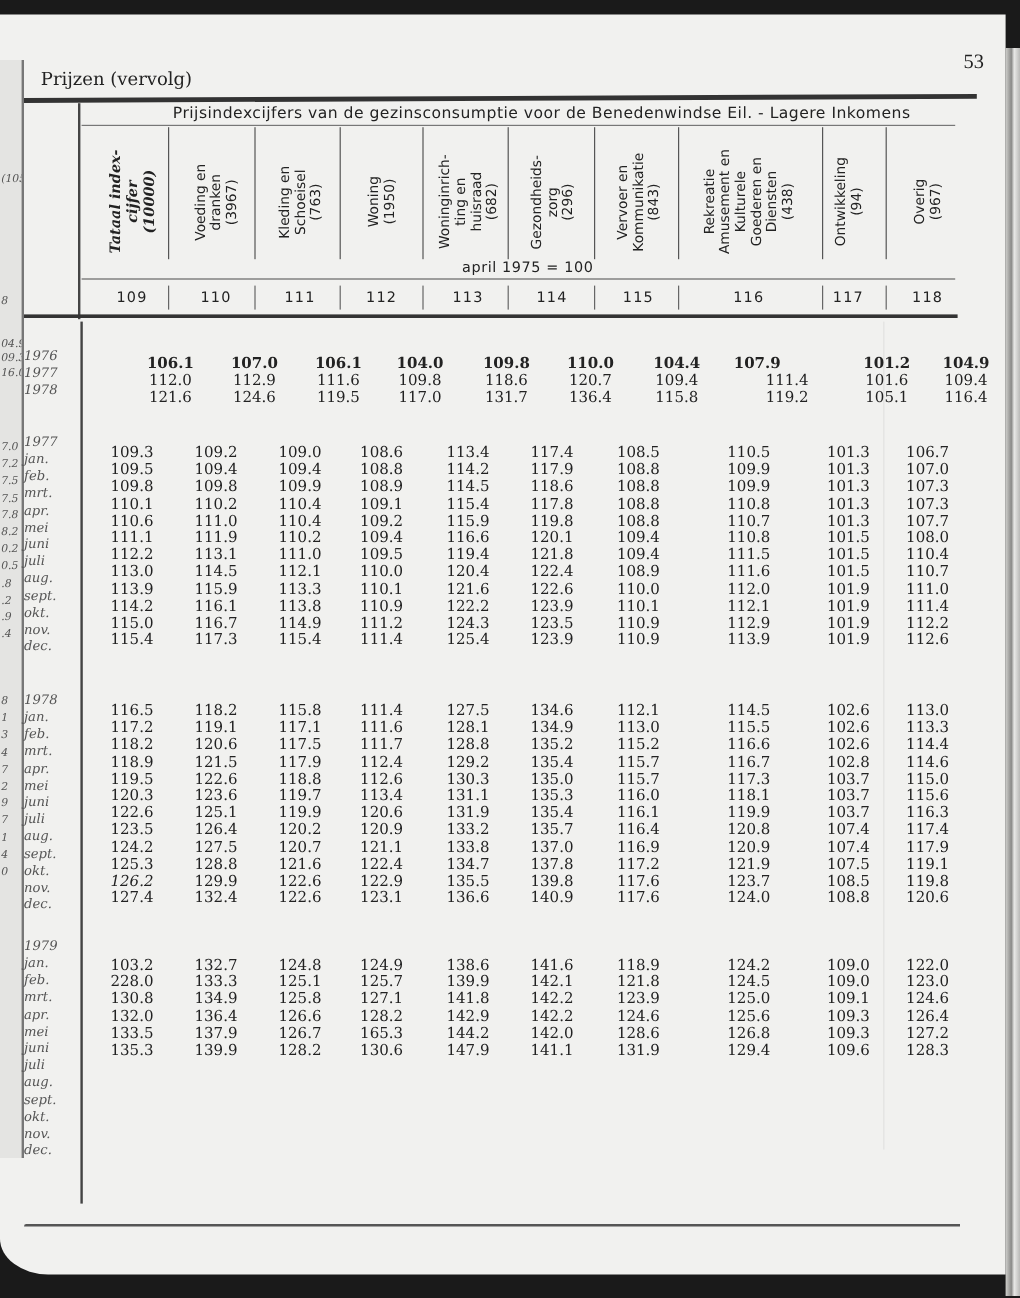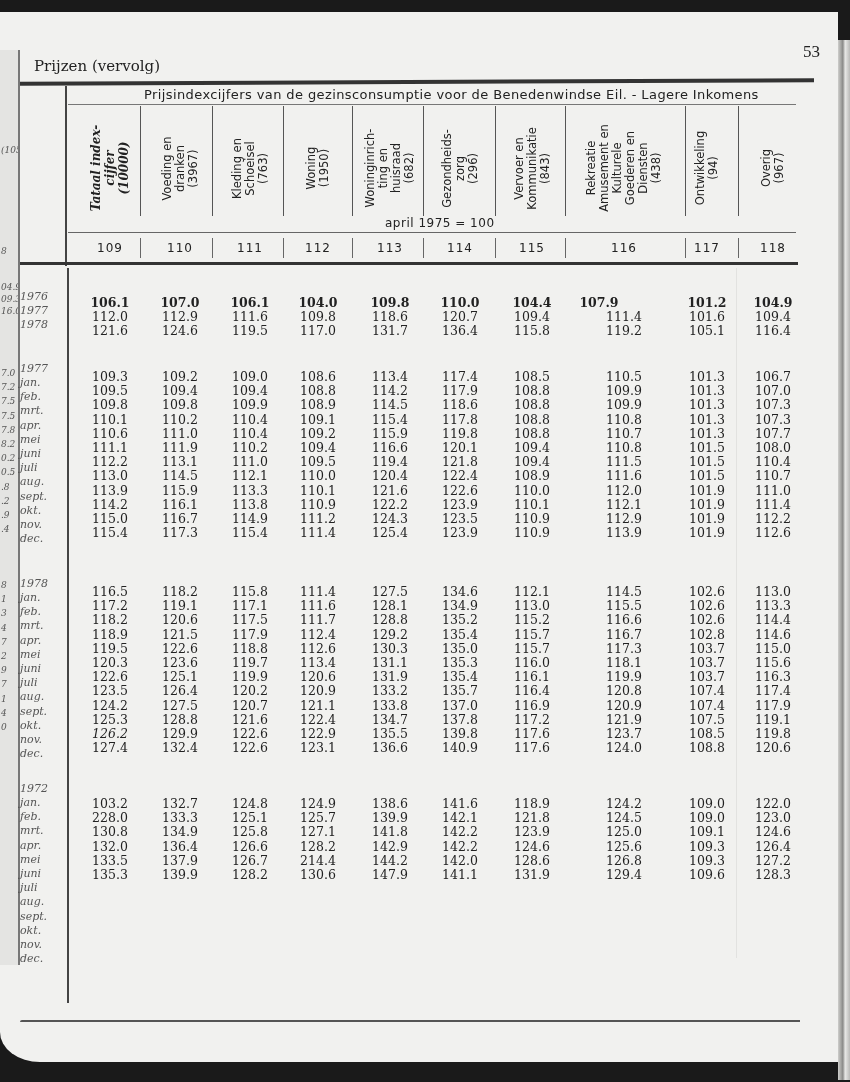--- a/index.html
+++ b/index.html
@@ -240,21 +240,21 @@
 <div class="head-bottom-rule"></div>
 
 <div class="faint-vline"></div>
 
 <div id="table-body">
     <div class="stub" style="top: 290px;">
       <div style="height: 14.2px;">1976</div>
       <div style="height: 14.2px;">1977</div>
       <div style="height: 14.2px;">1978</div>
     </div>
-    <div class="block" style="top: 296px;">
+    <div class="block" style="top: 296px; padding-left: 32px;">
       <div class="data-row bold">
         <span style="left: 7px;">106.1</span>
         <span style="left: 77px;">107.0</span>
         <span style="left: 147px;">106.1</span>
         <span style="left: 215px;">104.0</span>
         <span style="left: 287px;">109.8</span>
         <span style="left: 357px;">110.0</span>
         <span style="left: 429px;">104.4</span>
         <span style="left: 496px;">107.9</span>
         <span style="left: 604px;">101.2</span>
@@ -601,21 +601,21 @@
         <span style="left: 215px;">123.1</span>
         <span style="left: 287px;">136.6</span>
         <span style="left: 357px;">140.9</span>
         <span style="left: 429px;">117.6</span>
         <span style="left: 521px;">124.0</span>
         <span style="left: 604px;">108.8</span>
         <span style="left: 670px;">120.6</span>
       </div>
     </div>
     <div class="stub" style="top: 782px;">
-      <div>1972</div>
+      <div>1979</div>
       <div style="height: 14.2px;">jan.</div>
       <div style="height: 14.2px;">feb.</div>
       <div style="height: 14.2px;">mrt.</div>
       <div style="height: 14.2px;">apr.</div>
       <div style="height: 14.2px;">mei</div>
       <div style="height: 14.2px;">juni</div>
       <div style="height: 14.2px;">juli</div>
       <div style="height: 14.2px;">aug.</div>
       <div style="height: 14.2px;">sept.</div>
       <div style="height: 14.2px;">okt.</div>
@@ -668,21 +668,21 @@
         <span style="left: 357px;">142.2</span>
         <span style="left: 429px;">124.6</span>
         <span style="left: 521px;">125.6</span>
         <span style="left: 604px;">109.3</span>
         <span style="left: 670px;">126.4</span>
       </div>
       <div class="data-row">
         <span style="left: 7px;">133.5</span>
         <span style="left: 77px;">137.9</span>
         <span style="left: 147px;">126.7</span>
-        <span style="left: 215px;">214.4</span>
+        <span style="left: 215px;">165.3</span>
         <span style="left: 287px;">144.2</span>
         <span style="left: 357px;">142.0</span>
         <span style="left: 429px;">128.6</span>
         <span style="left: 521px;">126.8</span>
         <span style="left: 604px;">109.3</span>
         <span style="left: 670px;">127.2</span>
       </div>
       <div class="data-row">
         <span style="left: 7px;">135.3</span>
         <span style="left: 77px;">139.9</span>

